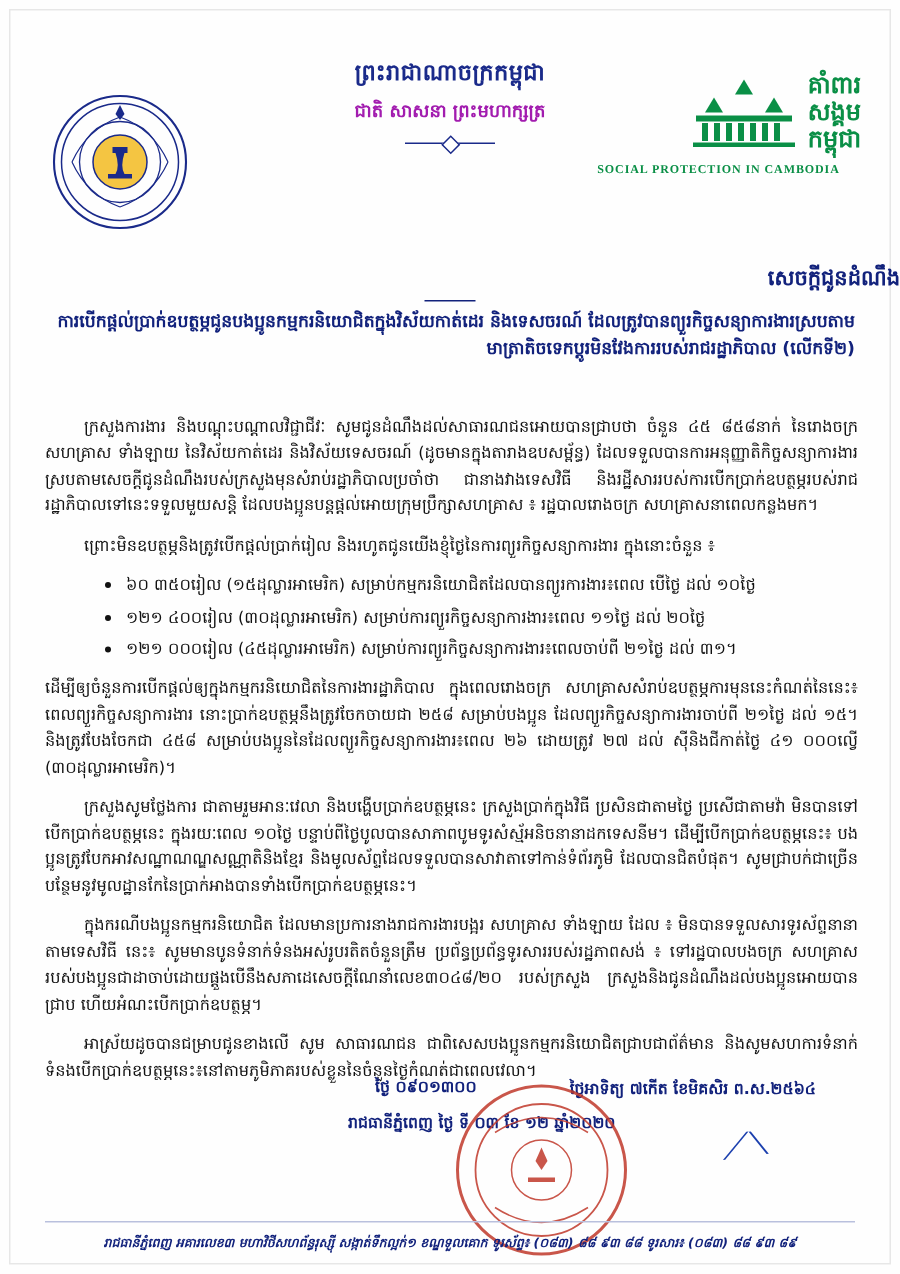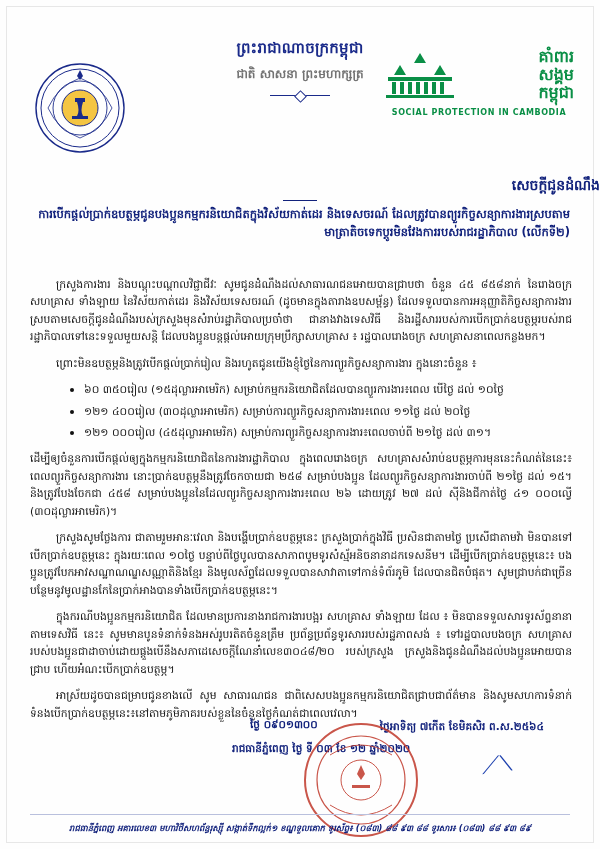--- a/index.html
+++ b/index.html
@@ -46,21 +46,21 @@
   .kingdom {
     font-size: 15px;
     font-weight: bold;
     letter-spacing: 0.3px;
     color: #1a2a8a;
   }
   .motto {
     font-size: 12px;
     font-weight: bold;
     margin-top: 6px;
-    color: #737373;
+    color: #a21caf;
   }
   .divider-orn {
     margin: 7px auto 0;
     width: 60px;
     height: 9px;
     position: relative;
   }
   .divider-orn .line {
     position: absolute;
     top: 4px;
@@ -83,38 +83,39 @@
   .logo-right {
     position: absolute;
     right: 26px;
     top: 48px;
     width: 190px;
     text-align: center;
   }
   .logo-row {
     display: flex;
     align-items: center;
-    justify-content: space-between;
+    justify-content: flex-end;
     gap: 6px;
   }
   .logo-mark svg { display: block; }
   .logo-kh {
     text-align: left;
     color: #0a8f46;
     font-size: 16px;
     font-weight: bold;
     line-height: 1.12;
   }
   .logo-kh .l2 { color: #0a8f46; }
   .logo-en {
     margin-top: 6px;
     font-size: 8px;
     font-weight: bold;
     color: #0a8f46;
     letter-spacing: 0.6px;
+    font-family: Liberation Serif, serif;
   }
   
   .ministry {
     position: absolute;
     left: 28px;
     top: 160px;
     font-size: 11.5px;
     font-weight: bold;
     color: #12227c;
   }

